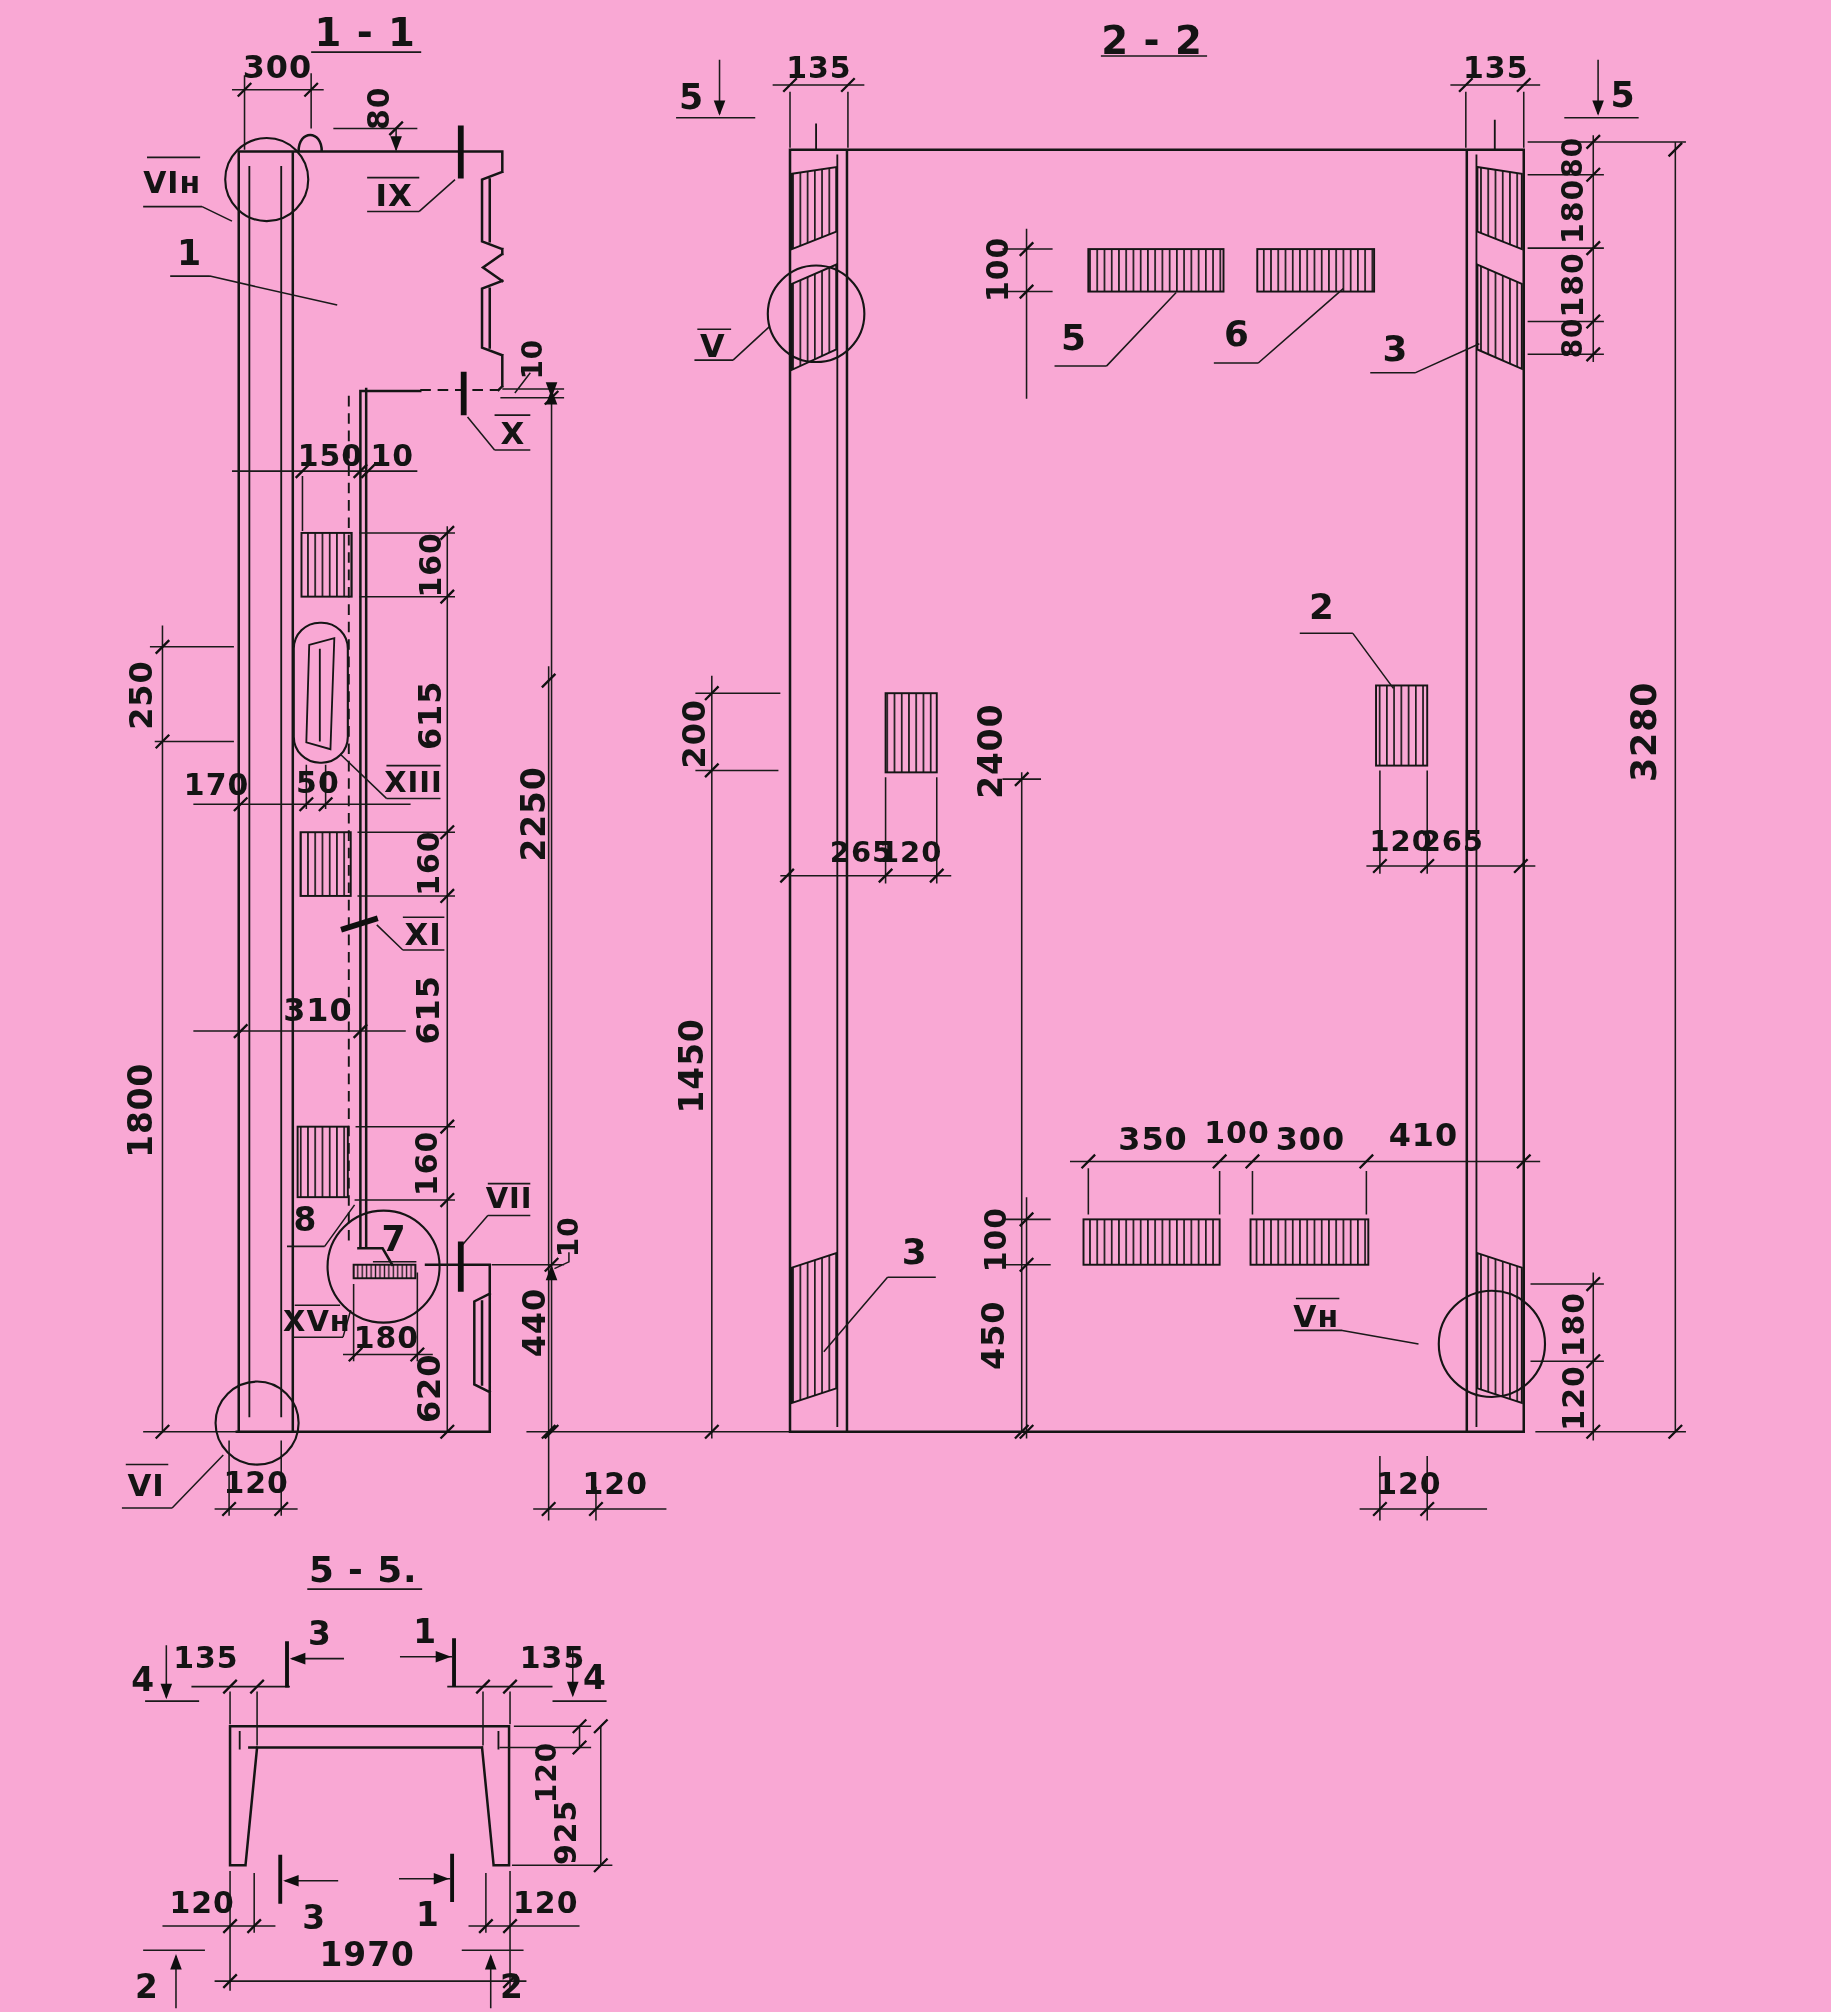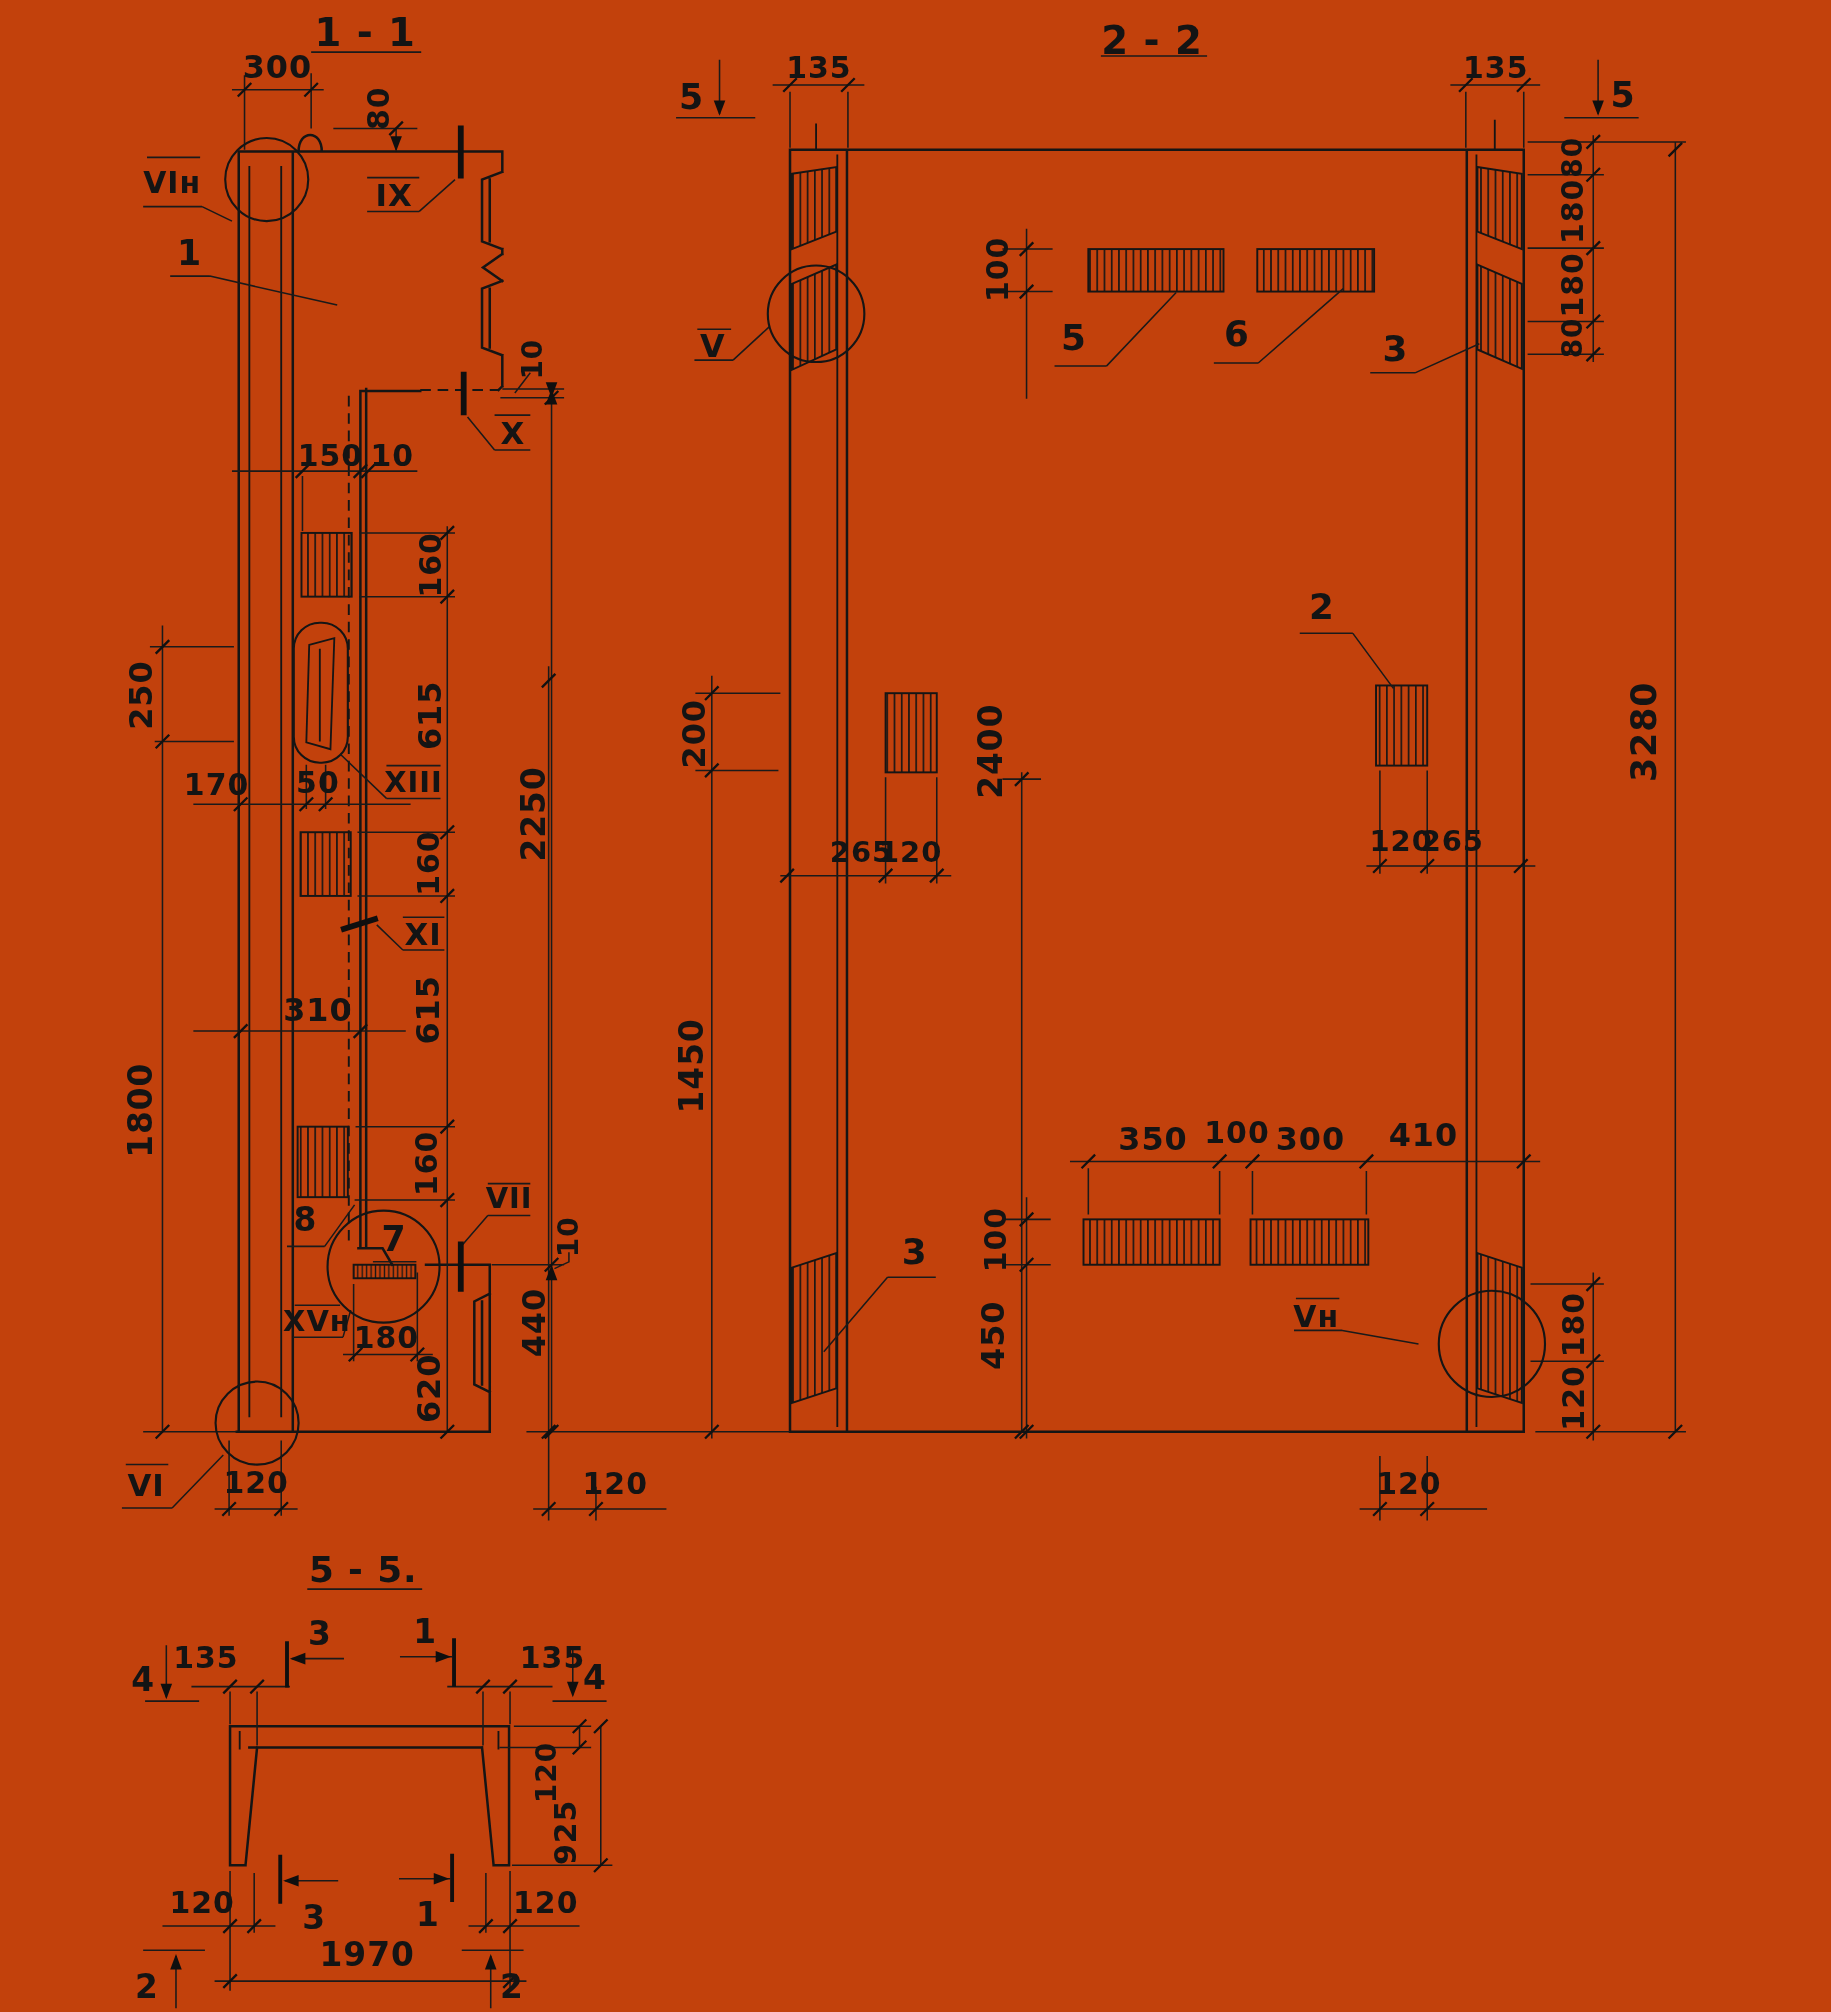--- a/index.html
+++ b/index.html
@@ -1,16 +1,16 @@
 <!DOCTYPE html>
 <html><head>
 <meta charset="utf-8">
 <style>
   html,body{margin:0;padding:0;background:#ffffff;}
-  .sheet{width:1832px;height:2012px;background:#c2410c;position:relative;overflow:hidden;}
+  .sheet{width:1832px;height:2012px;background:#f9a8d4;position:relative;overflow:hidden;}
   svg{display:block;}
   svg text{font-family:"DejaVu Sans",sans-serif;font-weight:bold;fill:#141414;
            text-anchor:middle;dominant-baseline:central;letter-spacing:1px;}
   .main{stroke:#151515;stroke-width:2.6;fill:none;stroke-linecap:square;}
   .mid{stroke:#151515;stroke-width:1.9;fill:none;}
   .thin{stroke:#1a1a1a;stroke-width:1.6;fill:none;}
   .tick{stroke:#111;stroke-width:2.4;fill:none;}
   .bar{stroke:#0f0f0f;stroke-width:6;fill:none;}
   .bar4{stroke:#0f0f0f;stroke-width:4;fill:none;}
   .dash{stroke:#151515;stroke-width:2;fill:none;stroke-dasharray:11 7;}

